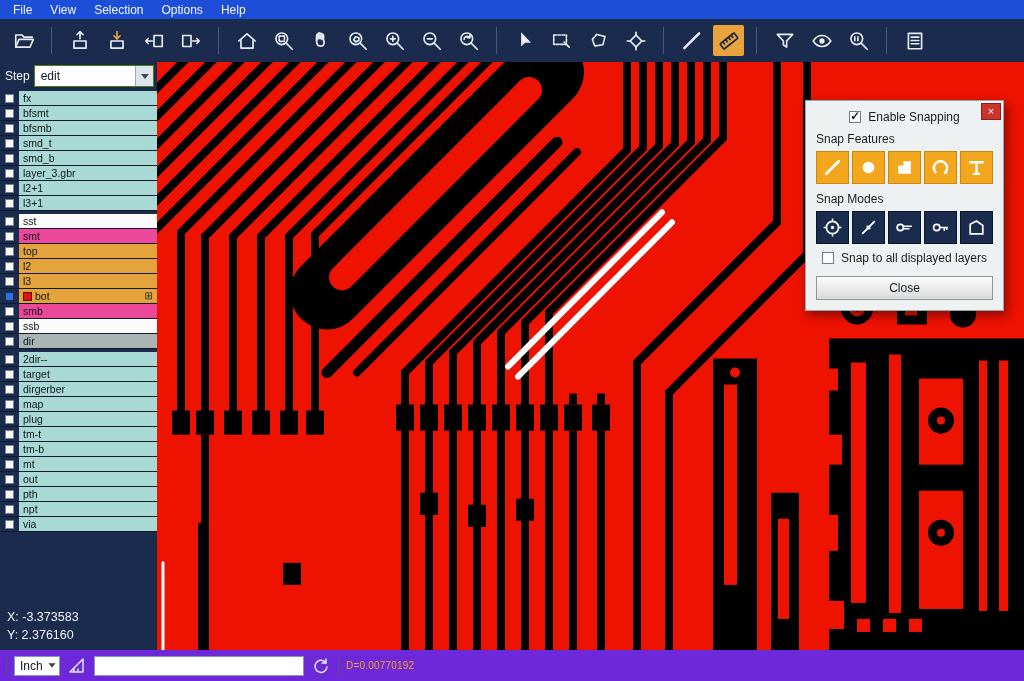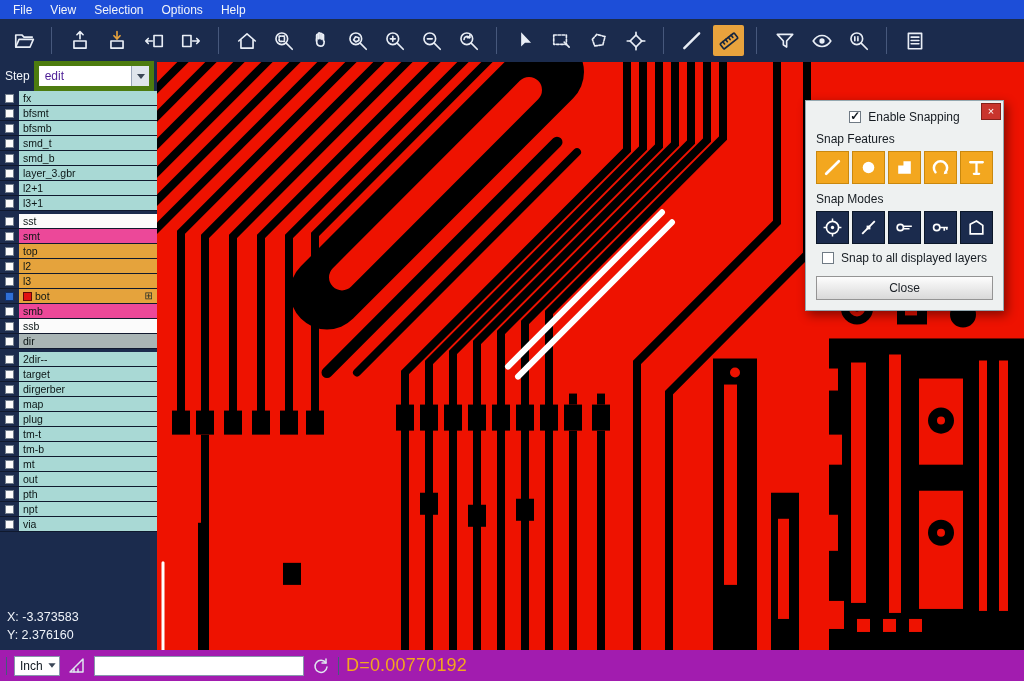--- a/index.html
+++ b/index.html
@@ -15,21 +15,21 @@
   .toolbar{height:43px;display:flex;align-items:center;padding-left:5px;background:#1b2b4d;}
   .tool-btn{width:31px;height:31px;display:flex;align-items:center;justify-content:center;margin:0 3px;border-radius:2px;}
   .tool-btn.hl{background:#e8a33d;}
   .tool-sep{width:1px;height:27px;background:#47587c;margin:0 9px;}
   .ticon{width:22px;height:22px;stroke:#e9eef6;fill:none;stroke-width:1.5;stroke-linecap:round;stroke-linejoin:round;}
   .ticon.dark{stroke:#15263f;}
   
   .sidebar{position:absolute;left:0;top:62px;width:157px;bottom:31px;background:#1b2b4d;}
   .step-bar{height:28px;display:flex;align-items:center;gap:4px;padding:0 3px;}
   .step-label{color:#f2f5fa;font-size:12px;padding-left:2px;}
-  .step-select{flex:1;height:20px;background:#fff;border:5px solid #4d7c0f;display:flex;align-items:center;font-size:12px;color:#4c1d95;padding-left:6px;}
+  .step-select{flex:1;height:20px;background:#fff;border:1px solid #4d7c0f;display:flex;align-items:center;font-size:12px;color:#0f172a;padding-left:6px;}
   .step-select .chev-box{margin-left:auto;width:17px;height:100%;background:#dfe5ec;border-left:1px solid #9aa7ba;display:flex;align-items:center;justify-content:center;}
   .chev{width:0;height:0;border-left:4px solid transparent;border-right:4px solid transparent;border-top:5px solid #3a4656;}
   .layer-list{margin-top:1px;}
   .layer-row{display:flex;height:14px;border-bottom:1px solid rgba(0,0,0,.4);font-size:10.5px;cursor:default;}
   .cb-cell{width:19px;display:flex;align-items:center;justify-content:center;background:#1b2b4d;}
   .cb{width:9px;height:9px;background:#fdfdfd;border:1px solid #74808f;box-sizing:border-box;}
   .cb.sel{background:#2f6fd6;border-color:#11306b;}
   .layer-label{flex:1;display:flex;align-items:center;gap:3px;padding-left:4px;color:#0c1616;}
   .c-cyan{background:#a9d9d5;}
   .c-green{background:#ec4899;}
@@ -54,30 +54,30 @@
   .checkbox{width:12px;height:12px;background:#fff;border:1px solid #6f7a84;box-sizing:border-box;position:relative;flex:none;}
   .checkbox.checked:after{content:"✓";position:absolute;left:0px;top:-3px;font-size:12px;font-weight:bold;color:#10181f;}
   .dlg-label{margin:8px 0 5px 0;}
   .btn-row{display:flex;gap:3px;}
   .feat-btn{width:33px;height:33px;background:#f3a71f;border:1px solid #c9880e;display:flex;align-items:center;justify-content:center;box-sizing:border-box;}
   .mode-btn{width:33px;height:33px;background:#1b2b4d;border:1px solid #0b1729;display:flex;align-items:center;justify-content:center;box-sizing:border-box;}
   .feat-btn svg,.mode-btn svg{width:21px;height:21px;}
   .close-btn{margin-top:11px;height:22px;background:linear-gradient(#fdfdfd,#d9d9d9);border:1px solid #949494;
     display:flex;align-items:center;justify-content:center;font-size:12px;color:#1a1f25;cursor:default;}
   
-  .statusbar{position:absolute;left:0;bottom:0;width:1024px;height:31px;background:#a21caf;display:flex;align-items:center;
+  .statusbar{position:absolute;left:0;bottom:0;width:1024px;height:31px;background:#6d28d9;display:flex;align-items:center;
     padding-left:6px;box-sizing:border-box;gap:7px;}
   .sb-sep{width:1px;height:18px;background:#47587c;}
   .unit-select{width:46px;height:20px;background:#fff;border:1px solid #8796ac;display:flex;align-items:center;
     padding-left:5px;font-size:12px;color:#101820;box-sizing:border-box;}
   .unit-select .chev{margin-left:auto;margin-right:3px;transform:scale(.9);}
   .status-input{width:210px;height:20px;background:#fff;border:1px solid #8796ac;font-size:12px;padding:0 4px;box-sizing:border-box;
     font-family:"Liberation Sans",sans-serif;color:#101820;}
   .sicon{width:20px;height:20px;stroke:#dfe6ef;fill:none;stroke-width:1.5;stroke-linecap:round;stroke-linejoin:round;}
-  .d-value{color:#f2a71d;font-size:18px;letter-spacing:.2px;}
+  .d-value{color:#f2a71d;font-size:10px;letter-spacing:.2px;}
 </style>
 </head>
 <body>
 
 <div class="menubar" id="menu-bar">
     <span class="menu-item">File</span>
     <span class="menu-item">View</span>
     <span class="menu-item">Selection</span>
     <span class="menu-item">Options</span>
     <span class="menu-item">Help</span>

